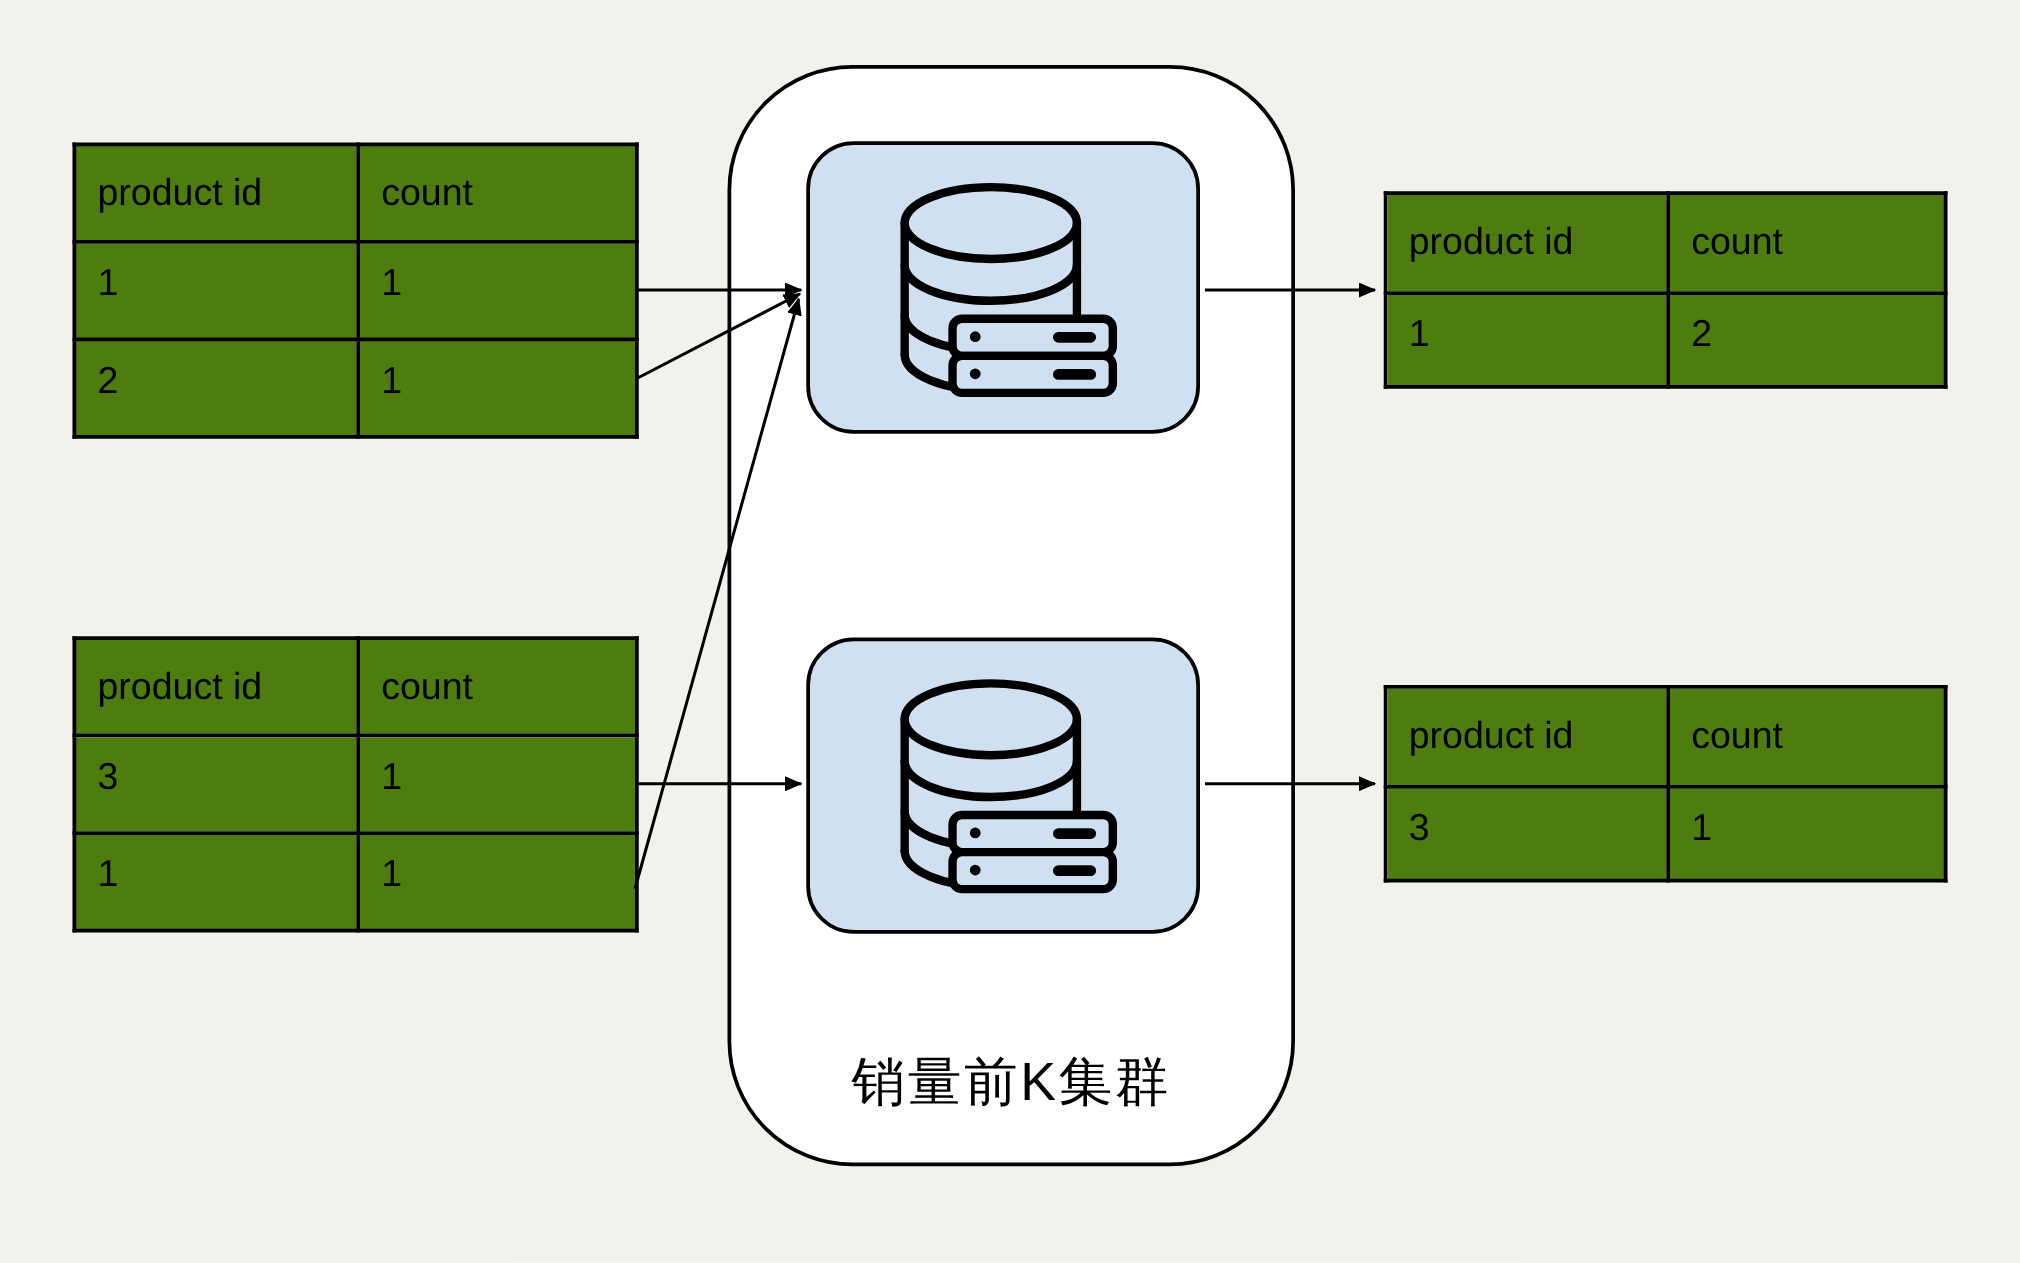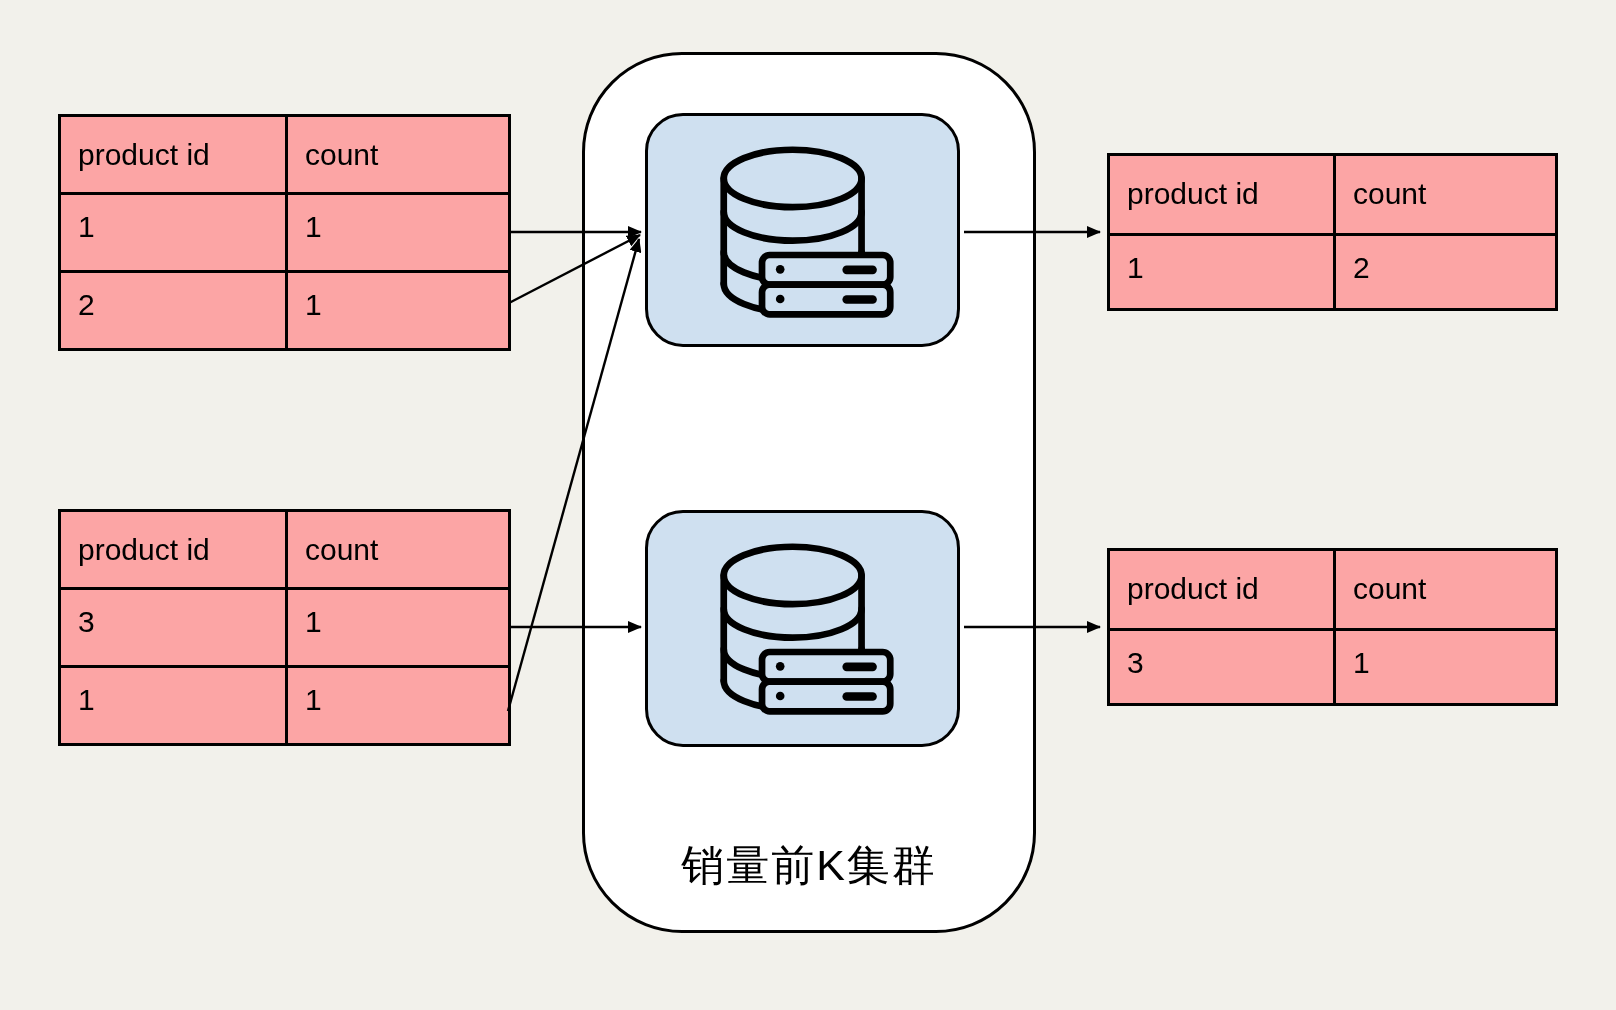--- a/index.html
+++ b/index.html
@@ -35,21 +35,21 @@
   .db-icon .solid{fill:var(--stroke);stroke:none;}
   .cluster-label{
     position:absolute;left:0;right:0;top:782px;text-align:center;
     font-size:43px;font-weight:500;letter-spacing:2px;white-space:nowrap;
   }
   
   .dtable{
     position:absolute;border-collapse:collapse;table-layout:fixed;
   }
   .dtable th,.dtable td{
-    background:#fca5a5;border:3px solid var(--stroke);
+    background:#4d7c0f;border:3px solid var(--stroke);
     font-size:30px;font-weight:400;text-align:left;vertical-align:top;
     padding:0 0 0 17px;overflow:hidden;white-space:nowrap;
   }
   .dtable th{padding-top:21px;}
   .dtable td{padding-top:15px;}
   .t-left{width:450px;}
   .t-left tr{height:78px;}
   .t-right{width:448px;}
   .t-right tr.hdr{height:80px;}
   .t-right tr.row{height:75px;}

